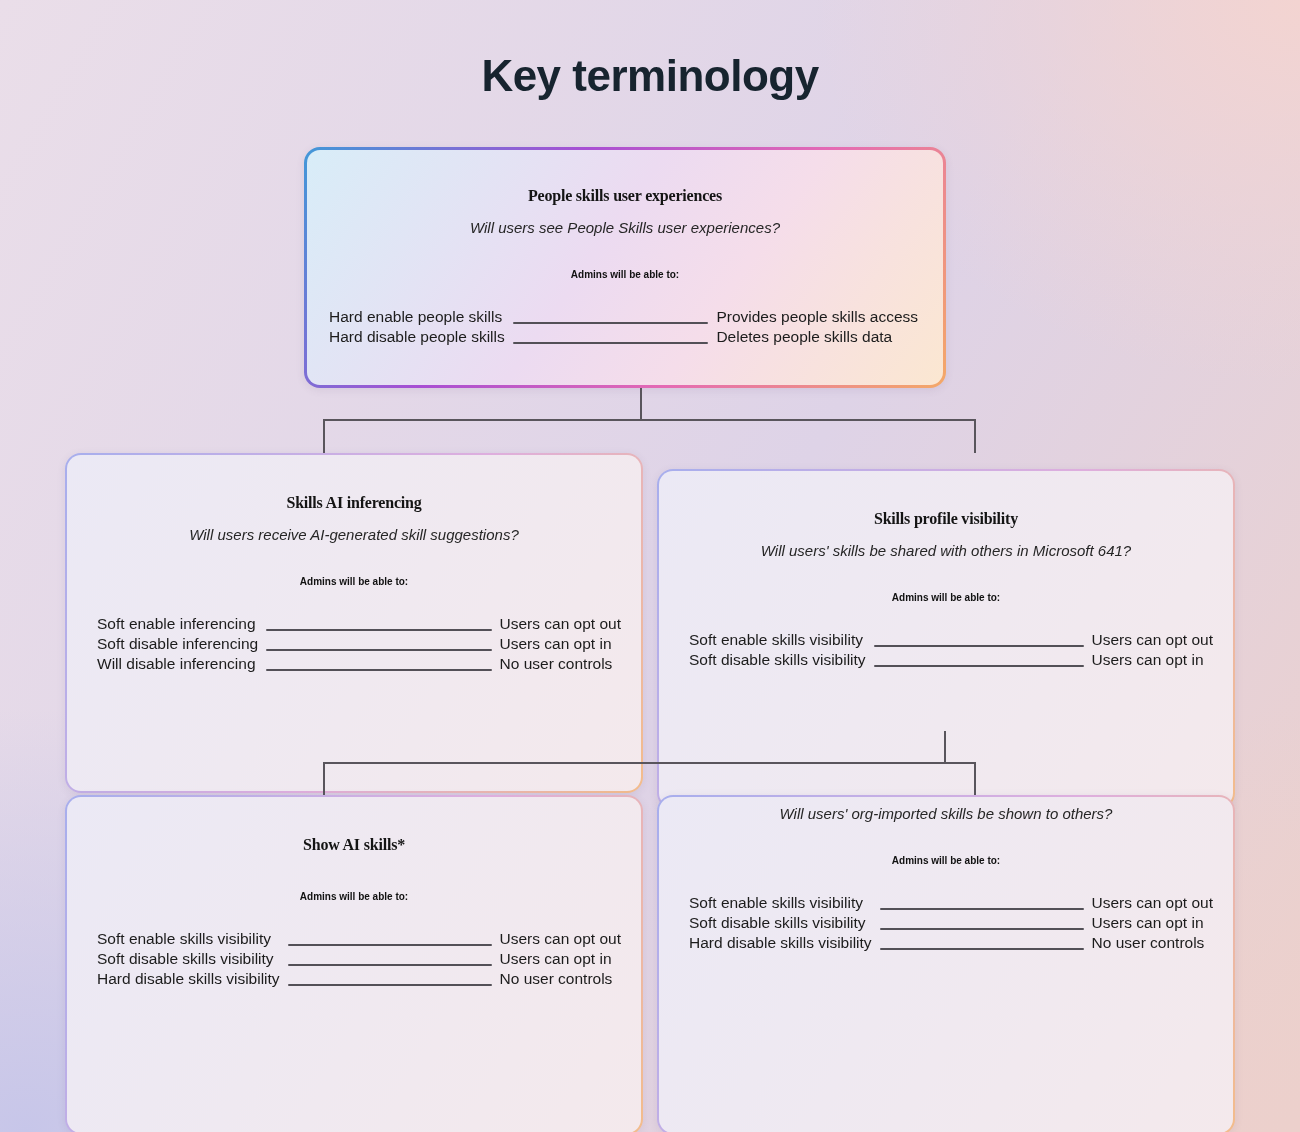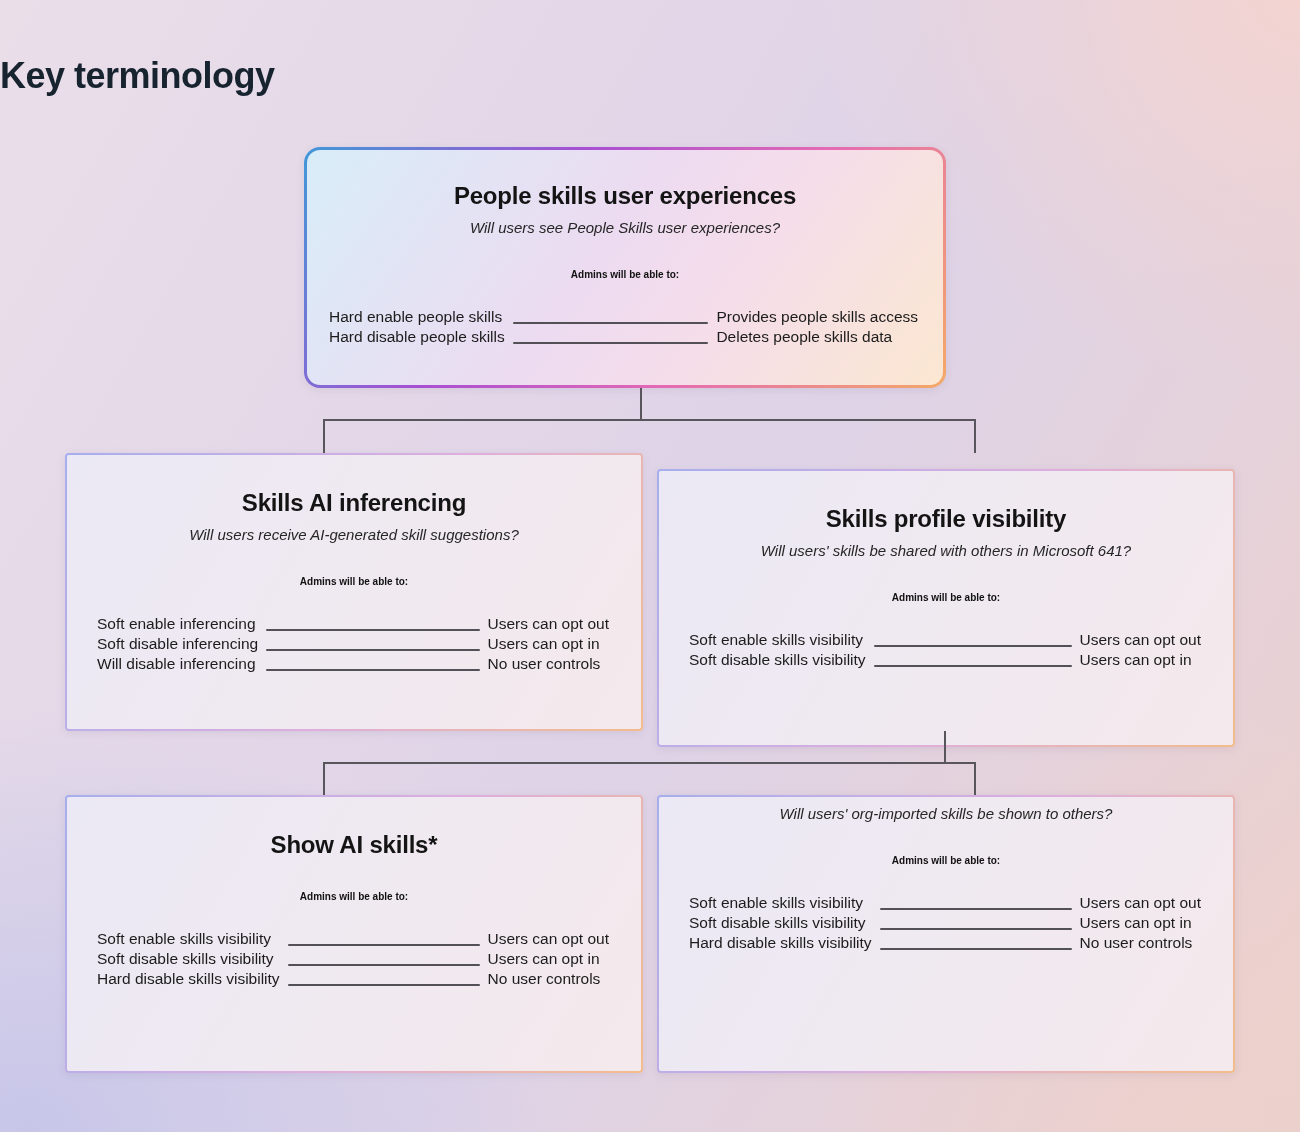--- a/index.html
+++ b/index.html
@@ -14,21 +14,22 @@
       radial-gradient(ellipse 60% 55% at 2% 100%, var(--bg-bottom-left) 0%, rgba(199,198,233,0) 68%),
       radial-gradient(ellipse 55% 50% at 100% 0%, var(--bg-top-right) 0%, rgba(243,212,209,0) 68%),
       radial-gradient(ellipse 55% 55% at 100% 100%, var(--bg-bottom-right) 0%, rgba(236,208,204,0) 68%),
       linear-gradient(120deg, var(--bg-top-left) 0%, var(--bg-center) 55%, var(--bg-bottom-right) 100%);
   }
 
   .page-title {
     position: absolute;
     top: 52px; left: 0; right: 0;
     margin: 0;
-    font-size: 36px;
+    text-align: center;
+    font-size: 44px;
     font-weight: 700;
     letter-spacing: -0.5px;
     line-height: 48px;
     color: var(--page-title);
   }
 
   
   .box {
     position: absolute;
     box-sizing: border-box;
@@ -37,39 +38,40 @@
     box-shadow: 0 2px 8px rgba(90, 70, 110, 0.10);
   }
   .box-root {
     left: 304px; top: 147px; width: 642px; height: 241px;
     border: 3px solid transparent;
     background:
       linear-gradient(125deg, var(--root-fill-cyan) 0%, var(--root-fill-lavender) 45%, var(--root-fill-pink) 65%, var(--root-fill-peach) 100%) padding-box,
       linear-gradient(125deg, var(--root-border-blue) 0%, var(--root-border-purple) 35%, var(--root-border-pink) 65%, var(--root-border-orange) 100%) border-box;
   }
   .child {
-    width: 578px; height: 278px;
+    width: 578px; height: 340px;
     border: 2.5px solid transparent;
-    border-radius: 4px;
+    border-radius: 16px;
     background:
       linear-gradient(120deg, var(--child-fill-lavender) 0%, var(--child-fill-pink) 100%) padding-box,
       linear-gradient(120deg, var(--child-border-periwinkle) 0%, var(--child-border-pink) 55%, var(--child-border-orange) 100%) border-box;
   }
   .box-inferencing   { left: 65px;  top: 453px; }
   .box-visibility    { left: 657px; top: 453px; margin-top: 16px; }
   .box-show-ai       { left: 65px;  top: 795px; }
   .box-show-imported { left: 657px; top: 795px; }
 
   .box-title {
     margin: 33px 0 0;
-    font-size: 24px;
+    font-size: 16px;
     font-weight: 700;
     letter-spacing: -0.2px;
     line-height: 30px;
     color: #141414;
+    font-family: Liberation Serif, serif;
   }
   .box-root .box-title { margin-top: 31px; }
   .box-question {
     margin: 7px 0 0;
     font-size: 15px;
     font-style: italic;
     line-height: 20px;
     color: #262626;
   }
   .box-admins {
@@ -83,21 +85,21 @@
   .rows {
     display: grid;
     grid-template-columns: max-content 1fr max-content;
     align-items: center;
     margin-top: 22px;
     text-align: left;
     font-size: 15.5px;
     line-height: 20px;
     color: var(--text);
   }
-  .child .rows    { padding: 0 32px 0 30px; }
+  .child .rows    { padding: 0 20px 0 30px; }
   .box-root .rows { padding: 0 25px 0 22px; }
   .row-line {
     height: 2px;
     margin: 0 8px;
     background: var(--rule);
     border-radius: 1px;
     transform: translateY(6px);
   }
 
   

